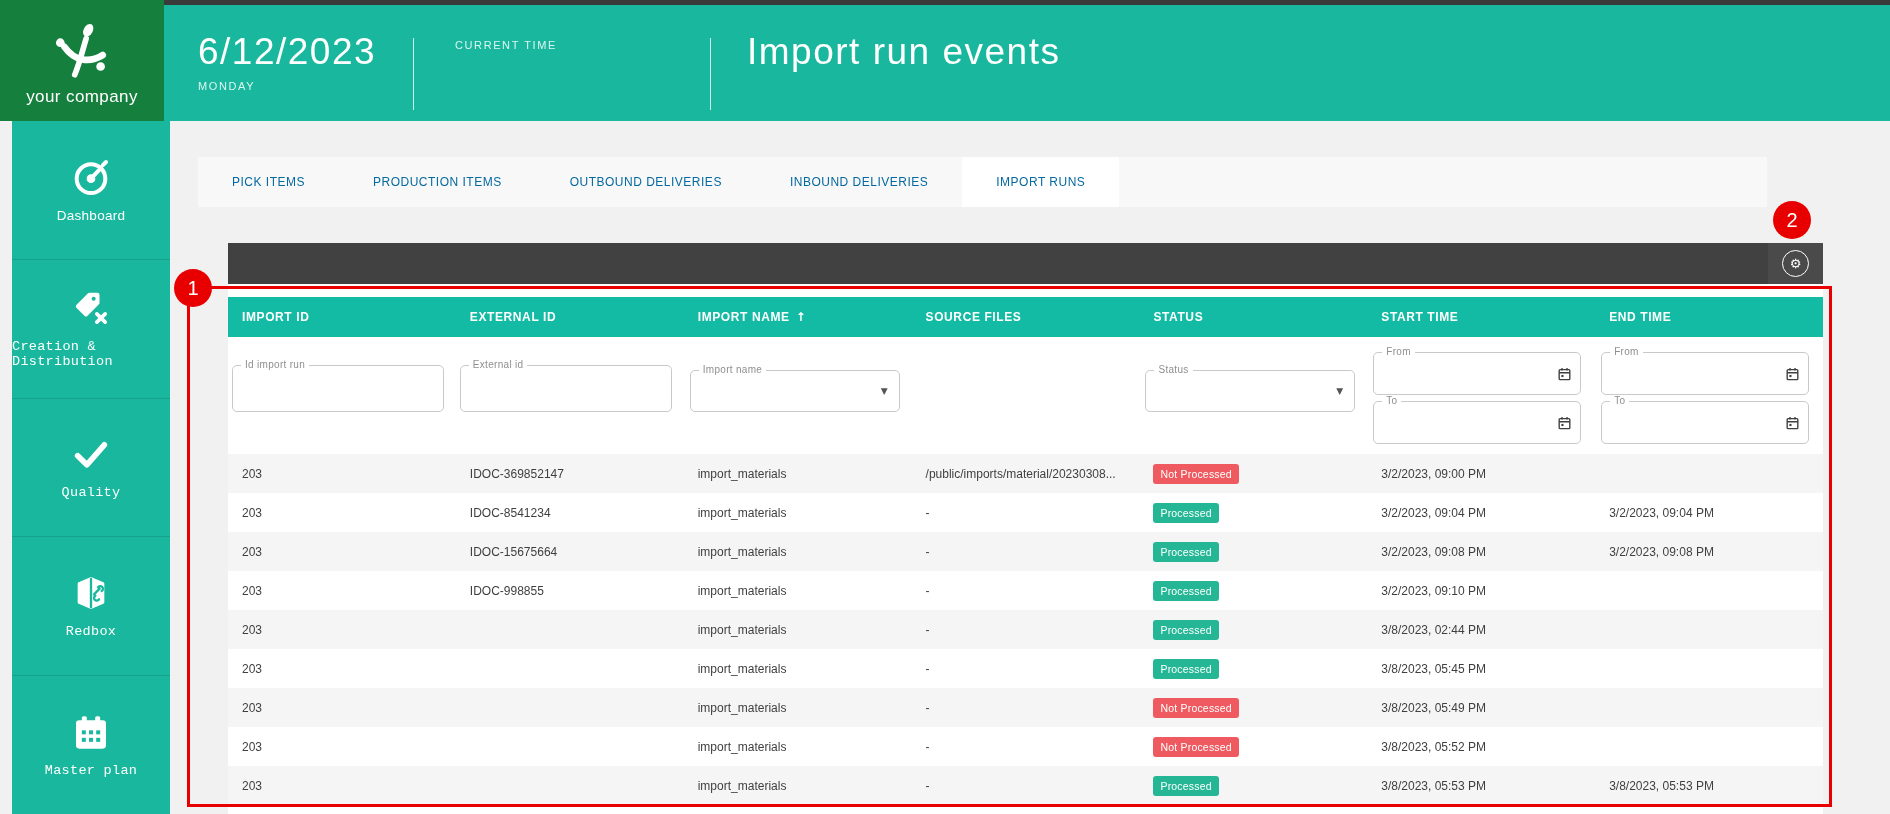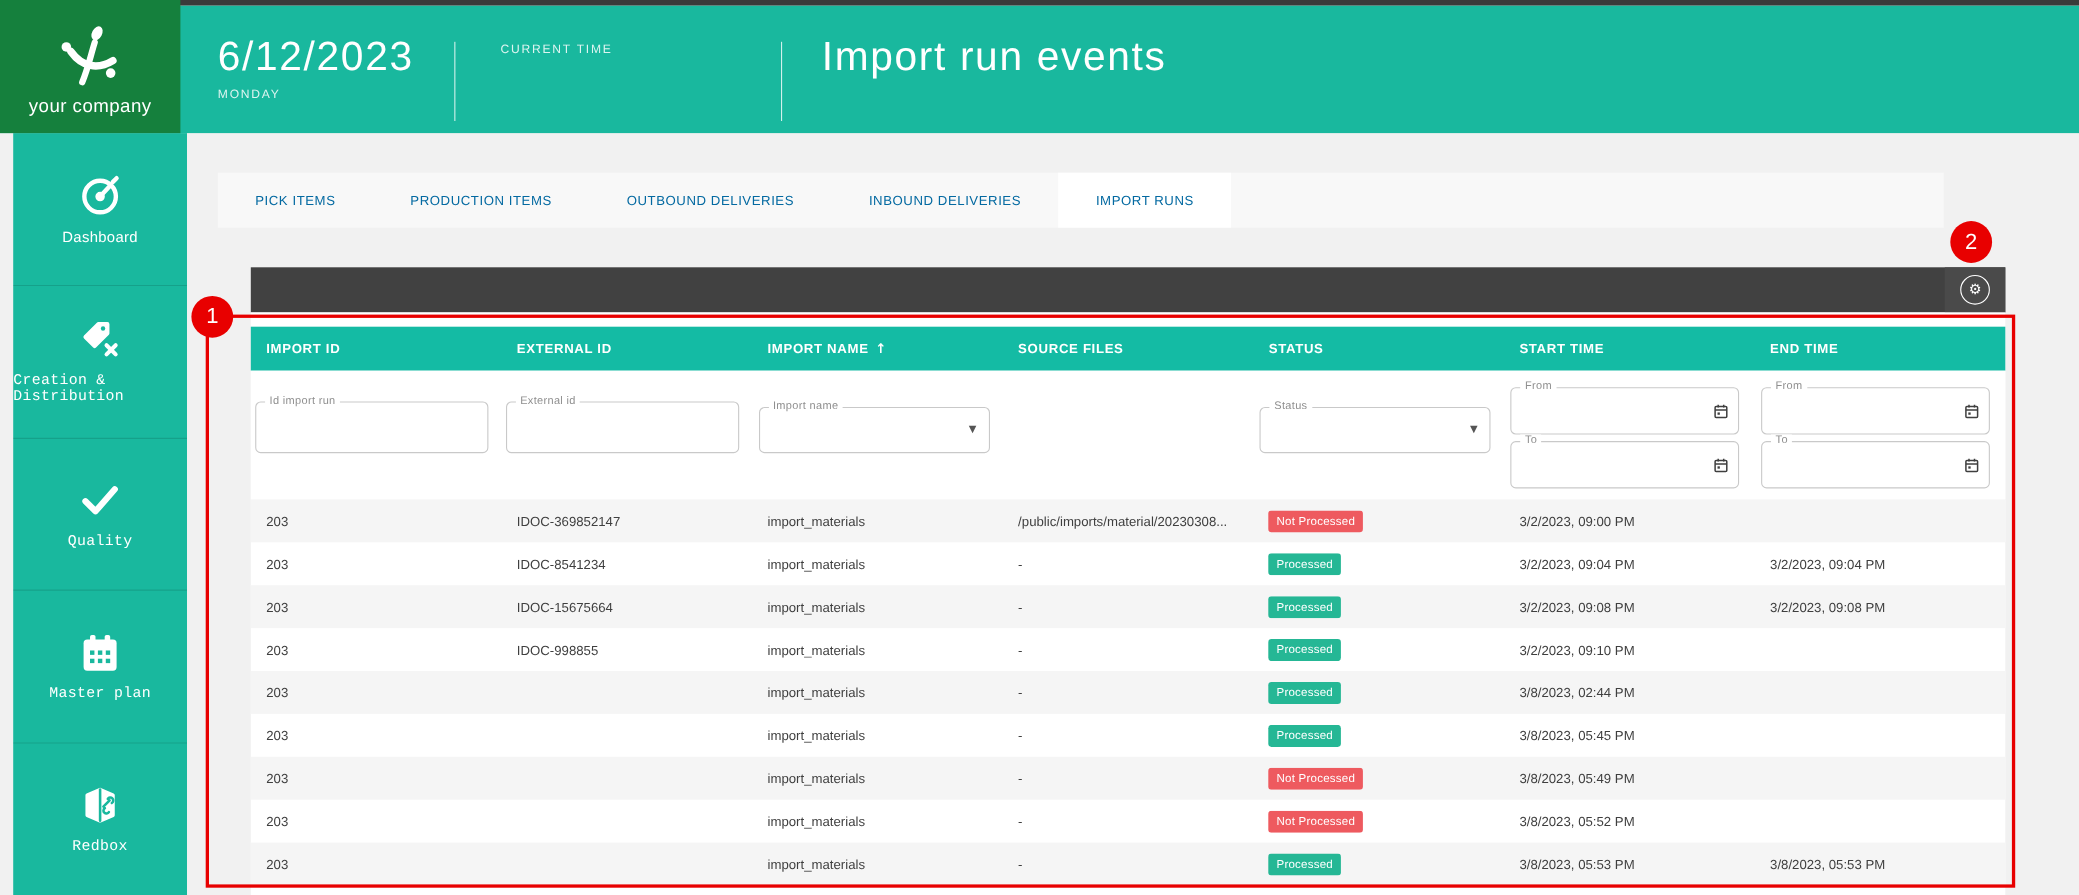--- a/index.html
+++ b/index.html
@@ -140,45 +140,45 @@
       <line x1="15.5" y1="15.5" x2="20.5" y2="20.5"></line>
         <line x1="20.5" y1="15.5" x2="15.5" y2="20.5"></line>
     </svg>
     <div class="side-label">Creation &amp; Distribution</div>
   </div>
   <div class="side-item">
     <svg viewBox="0 0 24 24" fill="none" stroke="#fff" stroke-width="3.4" stroke-linecap="round" stroke-linejoin="round">
       <path d="M4 13 L9.5 18.5 L20 6.5"></path>
     </svg>
     <div class="side-label">Quality</div>
+  </div>
+  <div class="side-item">
+    <svg viewBox="0 0 24 24" fill="none" stroke="#fff" stroke-width="2" stroke-linecap="round" stroke-linejoin="round">
+      <path d="M5 6.5 L12 3.5 L19 6.5 V17.5 L12 20.5 L5 17.5 Z" fill="#fff"></path>
+      <path d="M12 3.5 V20.5" stroke="#19b89e" stroke-width="1.4"></path>
+      <path d="M13.8 12.8 l3.4-3.4 M14.6 13.6 a1.6 1.6 0 1 0 2.2 2.2 M16.2 8.6 a1.6 1.6 0 1 1 2.2 2.2" stroke="#19b89e" stroke-width="1.4"></path>
+    </svg>
+    <div class="side-label">Redbox</div>
   </div>
   <div class="side-item">
     <svg viewBox="0 0 24 24" fill="#fff" stroke="none">
       <rect x="3" y="5" width="18" height="17" rx="2"></rect>
       <rect x="6.5" y="2.5" width="3" height="4" rx="1"></rect>
         <rect x="14.5" y="2.5" width="3" height="4" rx="1"></rect>
       <g fill="#19b89e">
         <rect x="6.5" y="11" width="2.4" height="2.4"></rect>
           <rect x="10.8" y="11" width="2.4" height="2.4"></rect>
           <rect x="15.1" y="11" width="2.4" height="2.4"></rect>
         <rect x="6.5" y="15.5" width="2.4" height="2.4"></rect>
           <rect x="10.8" y="15.5" width="2.4" height="2.4"></rect>
           <rect x="15.1" y="15.5" width="2.4" height="2.4"></rect>
       </g>
     </svg>
     <div class="side-label">Master plan</div>
   </div>
-  <div class="side-item">
-    <svg viewBox="0 0 24 24" fill="none" stroke="#fff" stroke-width="2" stroke-linecap="round" stroke-linejoin="round">
-      <path d="M5 6.5 L12 3.5 L19 6.5 V17.5 L12 20.5 L5 17.5 Z" fill="#fff"></path>
-      <path d="M12 3.5 V20.5" stroke="#19b89e" stroke-width="1.4"></path>
-      <path d="M13.8 12.8 l3.4-3.4 M14.6 13.6 a1.6 1.6 0 1 0 2.2 2.2 M16.2 8.6 a1.6 1.6 0 1 1 2.2 2.2" stroke="#19b89e" stroke-width="1.4"></path>
-    </svg>
-    <div class="side-label">Redbox</div>
-  </div>
 </div>
 
 <div class="tabs">
   <div class="tab">PICK ITEMS</div>
   <div class="tab">PRODUCTION ITEMS</div>
   <div class="tab">OUTBOUND DELIVERIES</div>
   <div class="tab">INBOUND DELIVERIES</div>
   <div class="tab active">IMPORT RUNS</div>
 </div>
 

